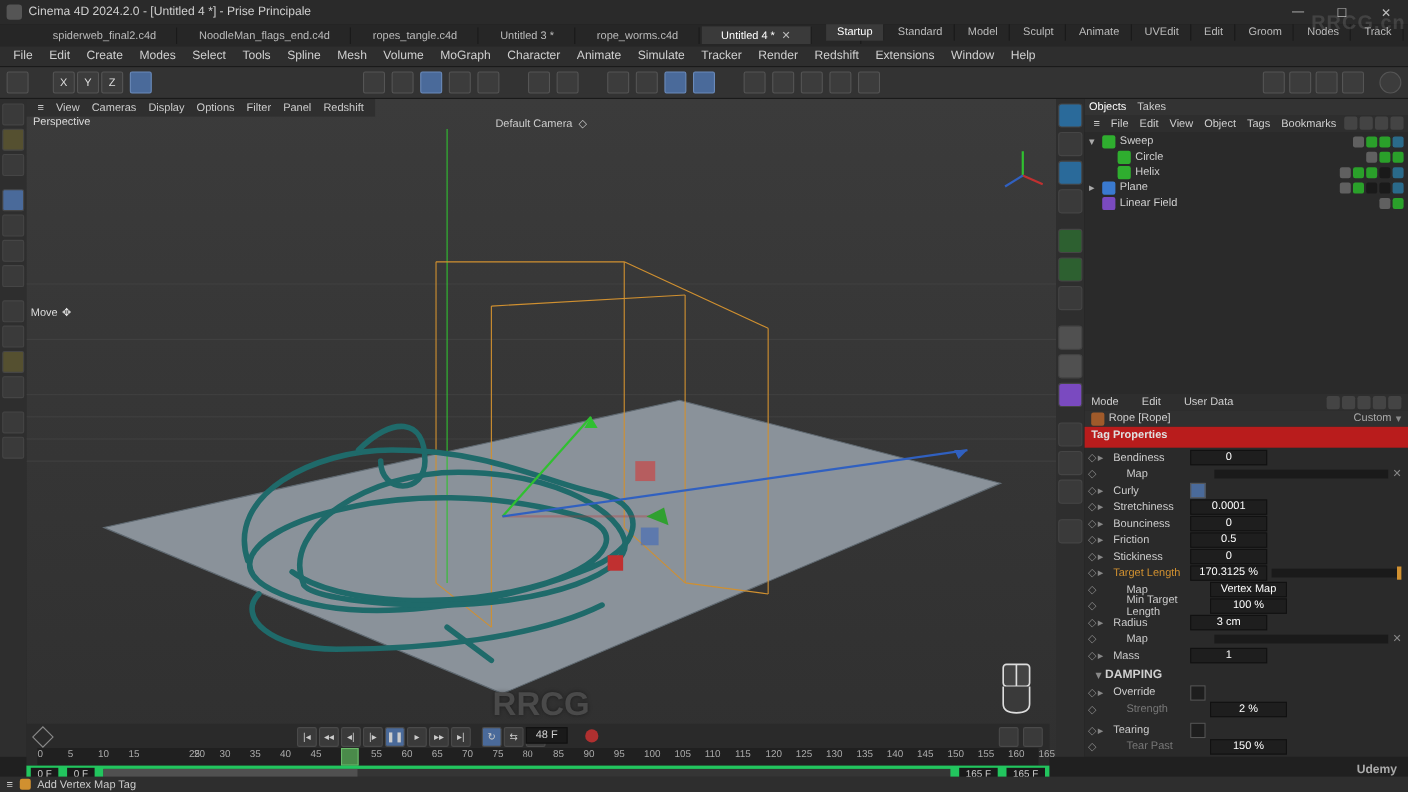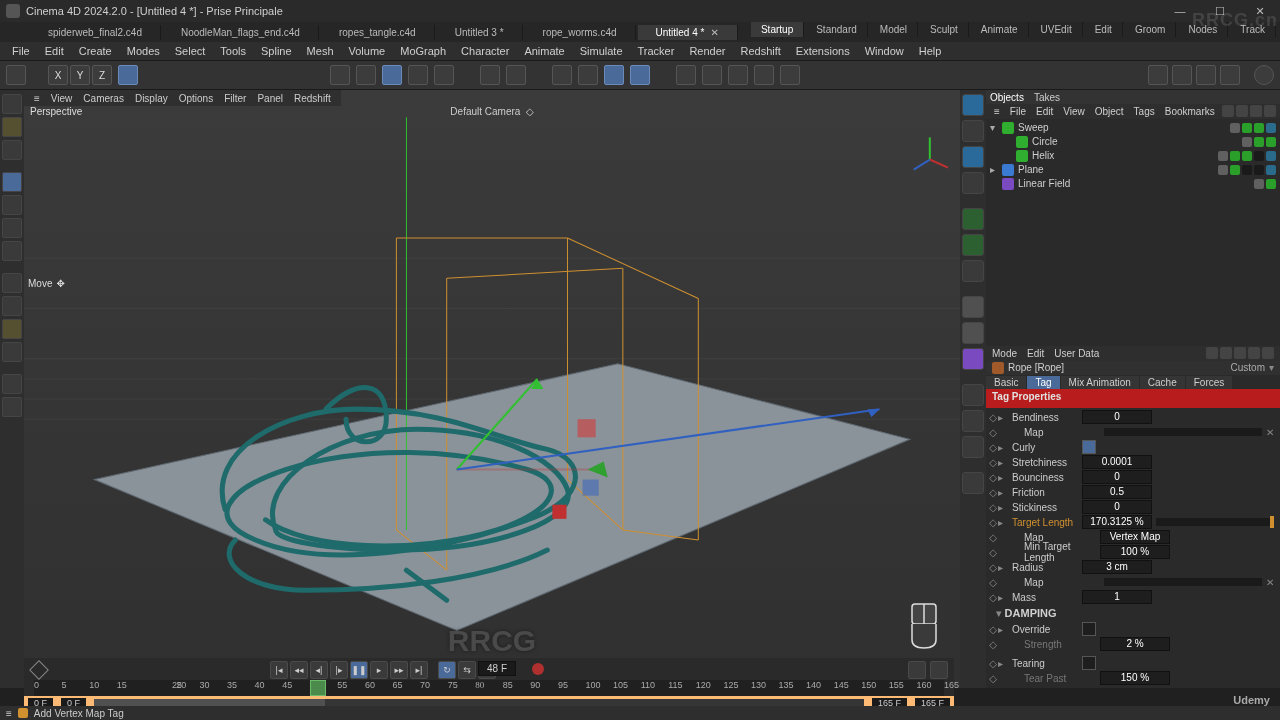--- a/index.html
+++ b/index.html
@@ -55,21 +55,21 @@
 .objrow .green{background:#2fae2f;}
 .objrow .blue{background:#3a7ad0;}
 .objrow .purple{background:#7a4ac0;}
 .objrow .dots{margin-left:auto;display:flex;gap:2px;}
 .objrow .dot{width:10px;height:10px;border-radius:2px;}
 .objrow .dot.g{background:#2aa02a;}
 .objrow .dot.gr{background:#606060;}
 .objrow .dot.bk{background:#1a1a1a;}
 .objrow .dot.tag{background:#2a6a8a;}
 .attrtabs{height:16px;display:flex;align-items:center;padding:0 6px;gap:10px;font-size:10px;background:#333;}
-.attrmenu{height:16px;display:flex;align-items:center;padding:0 6px;gap:10px;font-size:10px;background:#2e2e2e;}
+.attrmenu{height:16px;display:flex;align-items:center;padding:0 6px;gap:21px;font-size:10px;background:#2e2e2e;}
 .attrmenu .ricons{margin-left:auto;display:flex;gap:2px;}
 .attrmenu .ricons div{width:12px;height:12px;background:#444;border-radius:2px;}
 .attrtitle{height:16px;background:#303030;display:flex;align-items:center;padding:0 6px;font-size:10px;}
 .attrtitle .oi{width:12px;height:12px;border-radius:2px;background:#a05a2a;margin-right:4px;}
 .attrtitle .custom{margin-left:auto;color:#aaa;}
 .subtabs{height:16px;display:flex;align-items:center;gap:1px;font-size:10px;background:#2a2a2a;}
 .subtabs div{padding:1px 8px;background:#353535;}
 .subtabs div.act{background:#4a6a9a;color:#fff;}
 .sectitle{height:16px;background:#b91c1c;padding:2px 6px;font-size:10px;color:#e0e0e0;font-weight:bold;}
 .proplist{padding:2px 0;font-size:10px;}
@@ -89,21 +89,21 @@
 .tlbtns div{width:16px;height:16px;background:#3a3a3a;border:1px solid #4a4a4a;border-radius:2px;display:flex;align-items:center;justify-content:center;color:#ccc;font-size:9px;}
 .tlbtns div.play{background:#4a6a9a;}
 .tlframe{position:absolute;top:3px;left:454px;background:#1a1a1a;border:1px solid #111;padding:1px 8px;font-size:10px;}
 .tlrec{position:absolute;top:5px;left:508px;width:12px;height:12px;border-radius:50%;background:#b03030;}
 .tlrbtns{position:absolute;top:3px;right:6px;display:flex;gap:4px;}
 .tlrbtns div{width:16px;height:16px;background:#3a3a3a;border:1px solid #4a4a4a;border-radius:2px;}
 .ruler{position:absolute;top:22px;left:10px;right:10px;height:16px;background:#202020;}
 .ruler .ticks{position:relative;height:100%;}
 .ruler .tick{position:absolute;top:0;font-size:9px;color:#aaa;}
 .ruler .cursor{position:absolute;top:0;width:14px;height:14px;background:#4a8a4a;border:1px solid #6aba6a;}
-.fbar{position:absolute;bottom:10px;left:24px;width:930px;height:14px;background:#fdba74;display:flex;align-items:center;font-size:9px;color:#ccc;}
+.fbar{position:absolute;bottom:10px;left:24px;width:930px;height:14px;background:#22c55e;display:flex;align-items:center;font-size:9px;color:#ccc;}
 .fbar .fbox{background:#1a1a1a;padding:0 6px;margin:0 4px;}
 .fbar .track{flex:1;height:8px;background:#353535;margin:0 4px;position:relative;}
 .fbar .thumb{position:absolute;left:0;width:30%;height:100%;background:#505050;}
 .status{position:absolute;bottom:0;left:0;right:0;height:14px;background:#2e2e2e;display:flex;align-items:center;padding:0 6px;font-size:10px;color:#ccc;gap:6px;}
 .status .sicon{width:10px;height:10px;background:#d09030;border-radius:2px;}
 .moveL{position:absolute;top:278px;left:28px;font-size:10px;color:#ddd;display:flex;align-items:center;gap:4px;}
 .wmark{position:absolute;right:2px;top:10px;font-size:18px;font-weight:bold;color:rgba(255,255,255,0.12);letter-spacing:1px;}
 .udemy{position:absolute;right:10px;bottom:14px;font-size:11px;color:#aaa;font-weight:bold;}
 .rrcg{position:absolute;left:50%;bottom:30px;transform:translateX(-50%);display:flex;align-items:center;gap:10px;pointer-events:none;}
 .rrcg .badge{width:58px;height:58px;border-radius:50%;border:4px solid #3c8fc8;display:flex;align-items:center;justify-content:center;color:#3c8fc8;font-weight:bold;font-size:16px;background:rgba(30,30,30,0.3);}
@@ -425,27 +425,20 @@
           <div></div>
           <div></div>
         </div>
     </div>
     <div class="attrtitle">
       <div class="oi"></div>
       <span>Rope [Rope]</span>
       <span class="custom">Custom</span>
       <span style="color:#888;margin-left:4px">▾</span>
     </div>
-    <div class="subtabs" id="subtabs">
-        <div>Basic</div>
-        <div class="act">Tag</div>
-        <div>Mix Animation</div>
-        <div>Cache</div>
-        <div>Forces</div>
-      </div>
     <div class="sectitle">Tag Properties</div>
     <div class="proplist" id="props1">
         <div class="prow">
           <span class="pk">◇</span>
           <span class="pe">▸</span>
           <span class="plabel">Bendiness</span>
           <span class="pval">0</span>
         </div>
         <div class="prow sub">
           <span class="pk">◇</span>

